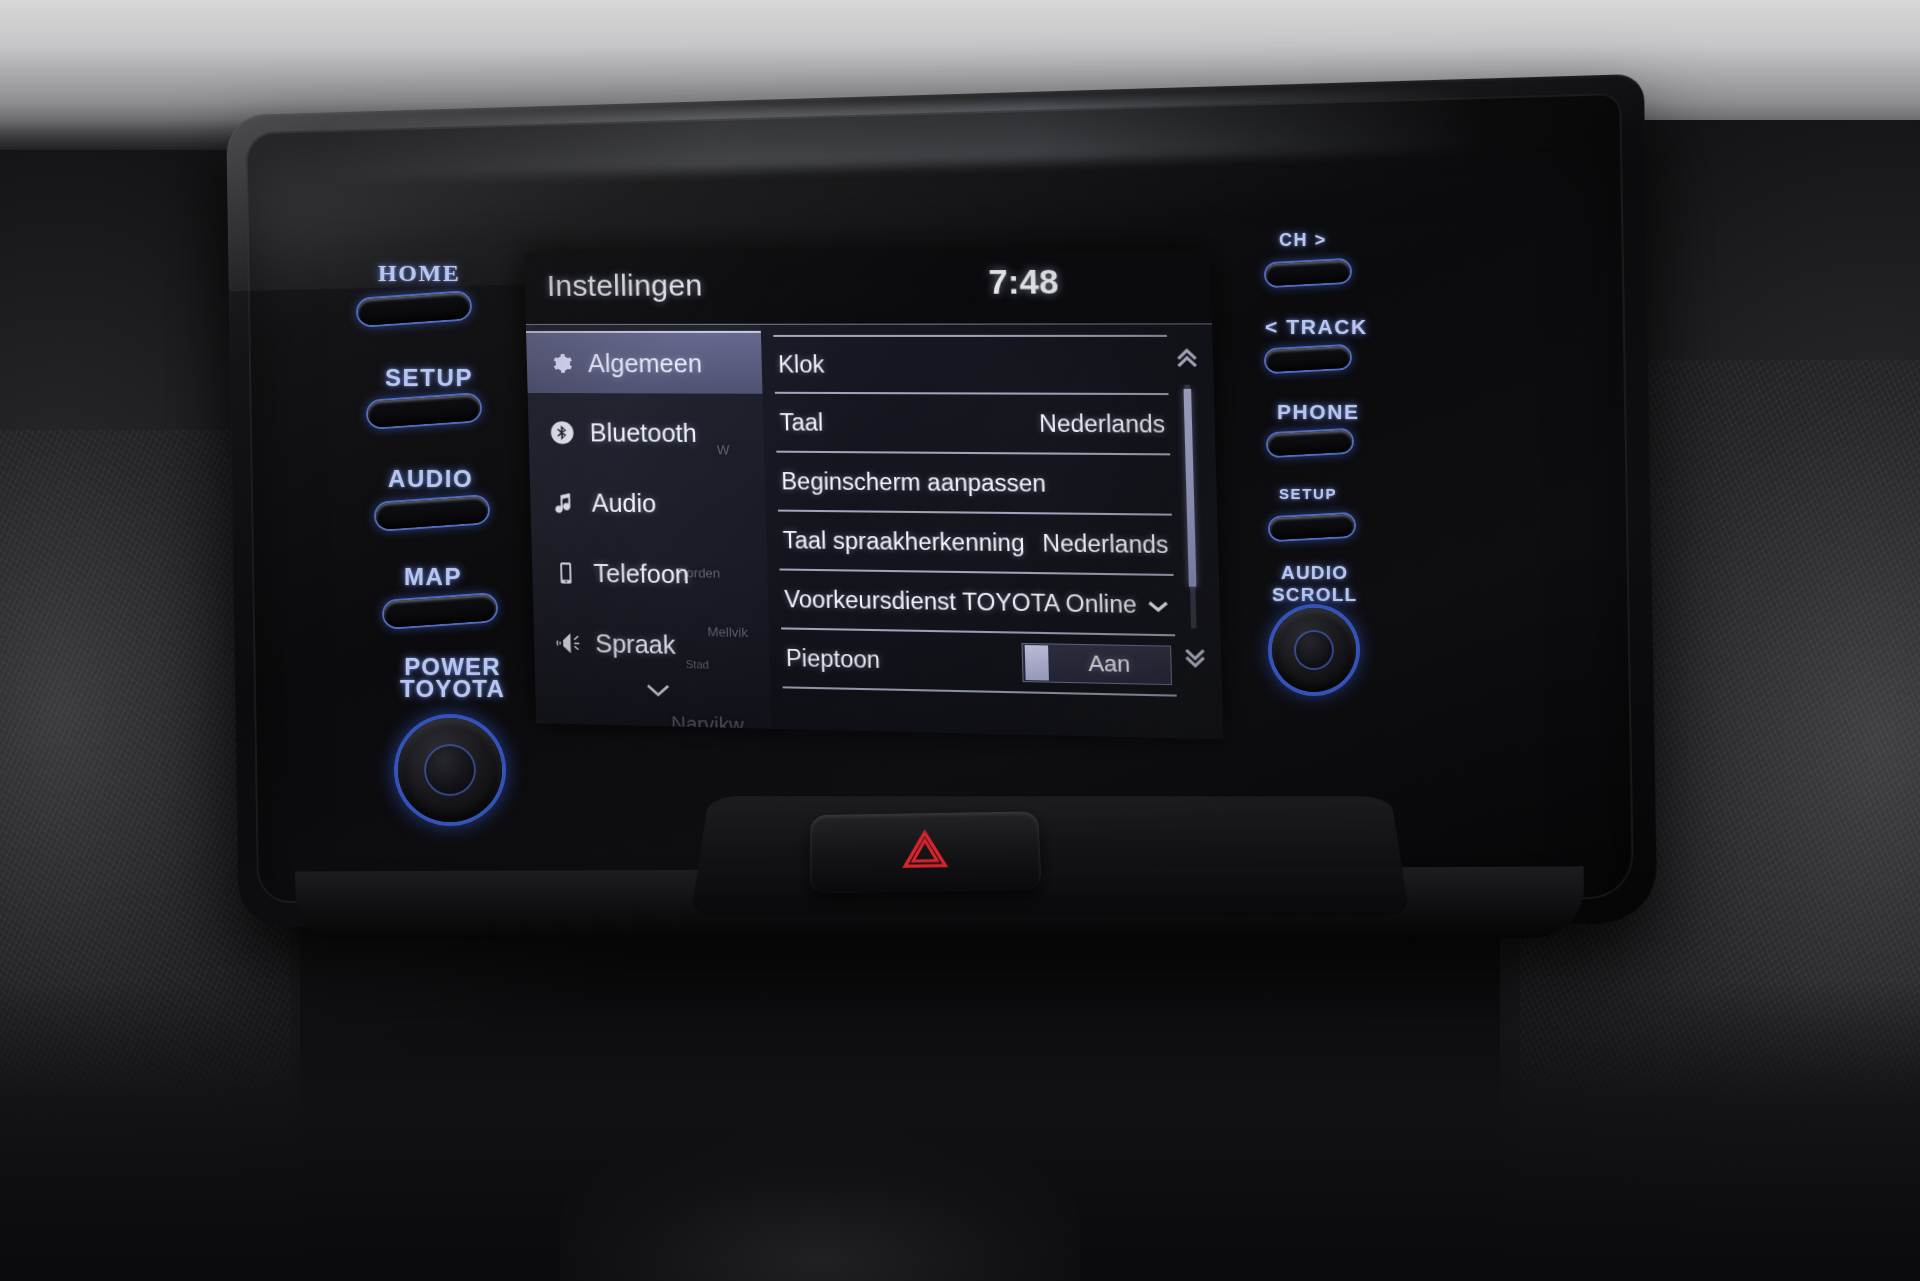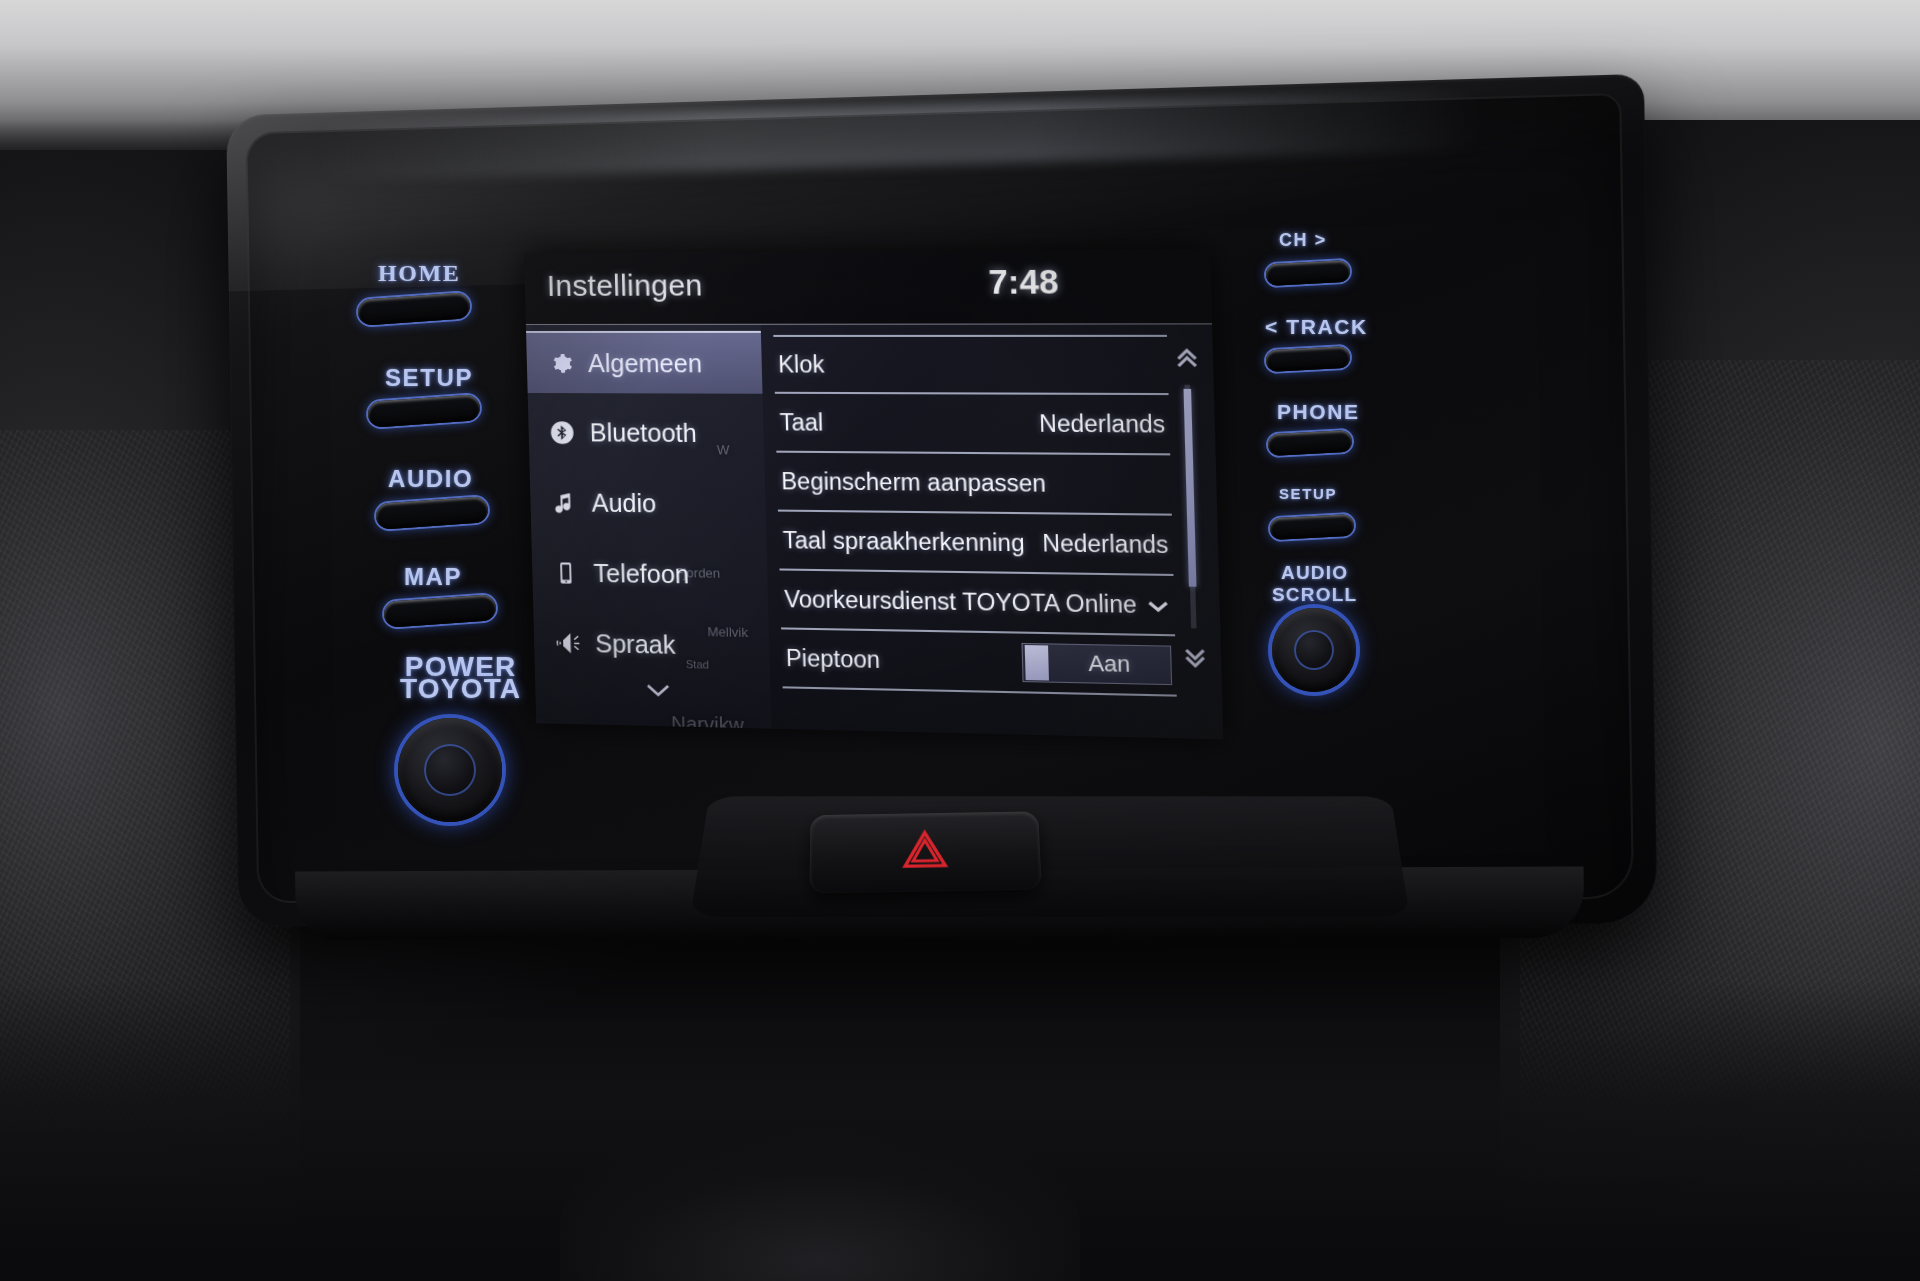--- a/index.html
+++ b/index.html
@@ -213,21 +213,21 @@
     background: linear-gradient(180deg,#b9bce0 0%, #9094c4 100%);
     box-shadow:0 0 6px rgba(160,170,230,.5);
   }
 
   
   .hw-label{
     position:absolute; color:#b8c6ef; font-size:24px; letter-spacing:1.6px;
     text-shadow:0 0 10px rgba(90,120,220,.85), 0 0 3px rgba(200,220,255,.6);
     font-weight:600; white-space:nowrap;
   }
-  .hw-label.small{ font-size:28px; letter-spacing:1.2px; line-height:22px; text-align:center; }
+  .hw-label.small{ font-size:24px; letter-spacing:1.2px; line-height:22px; text-align:center; }
   .hw-btn{
     position:absolute; width:112px; height:26px; border-radius:13px;
     background: linear-gradient(180deg,#0e0f13 0%, #070709 100%);
     box-shadow:
       0 0 0 2px rgba(100,130,230,.75),
       0 0 12px rgba(70,110,230,.75),
       inset 0 2px 3px rgba(255,255,255,.35),
       inset 0 -3px 5px rgba(0,0,0,.8);
   }
   .hw-btn.r{ width:84px; height:22px; border-radius:11px; }

